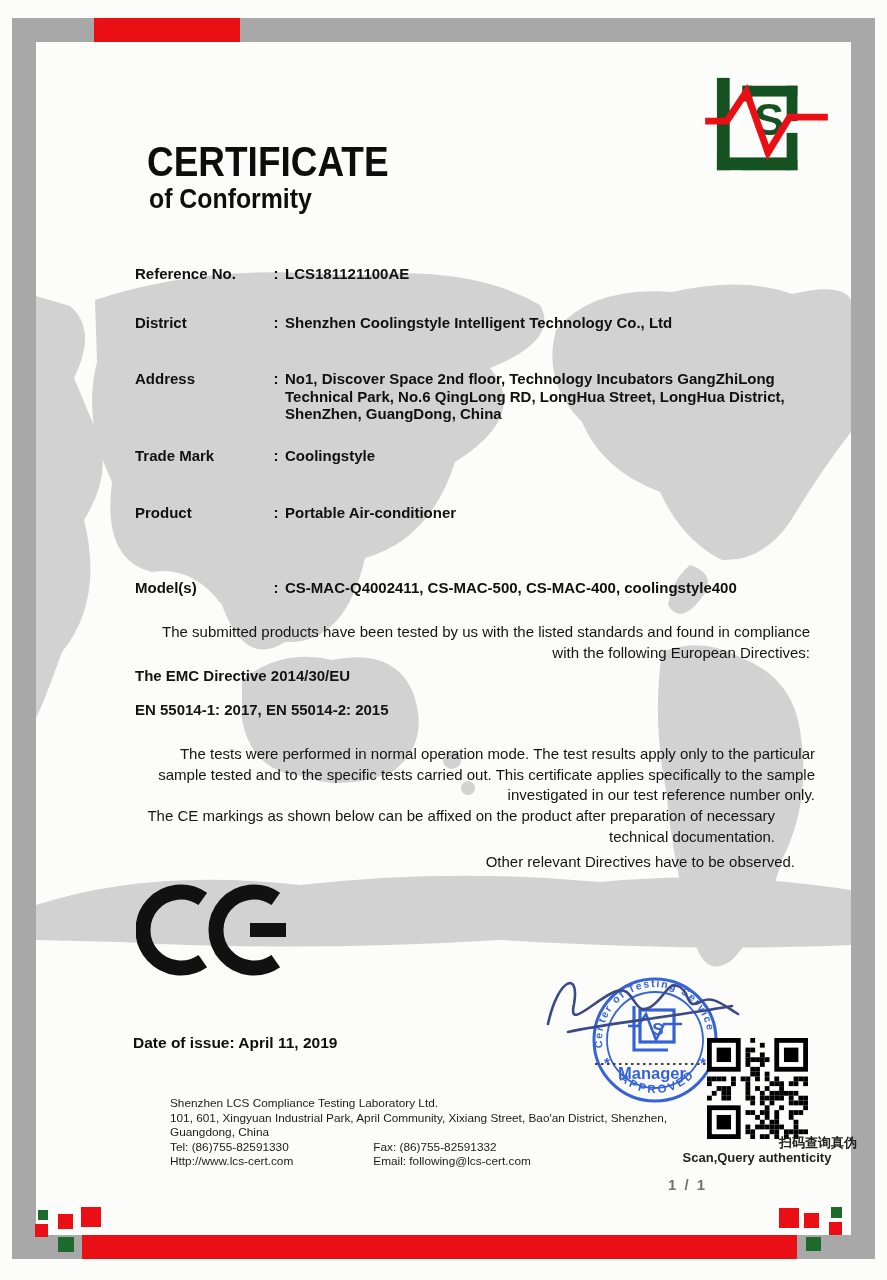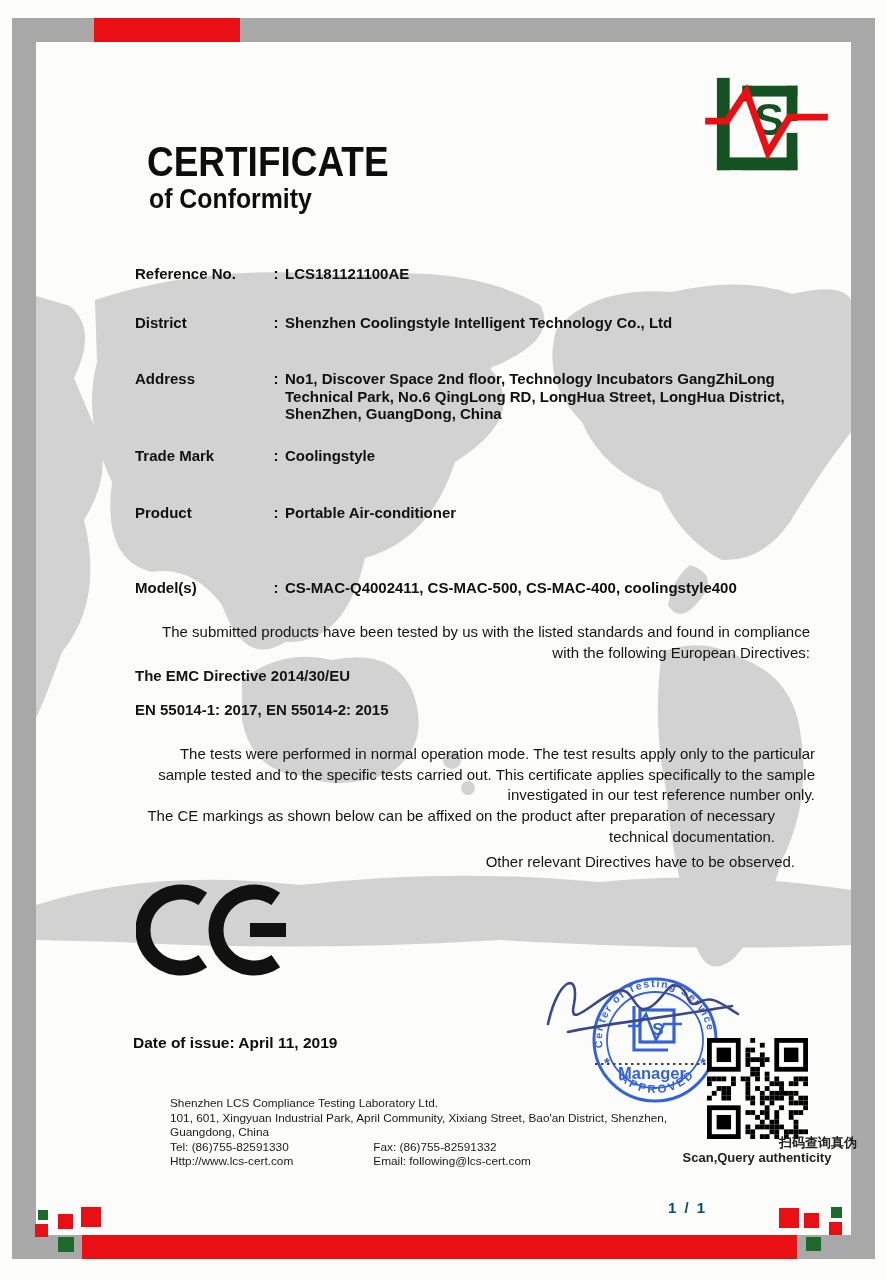--- a/index.html
+++ b/index.html
@@ -34,21 +34,21 @@
   .date-line{position:absolute;left:133px;top:1034px;font-size:15.5px;font-weight:bold;color:#0e0e0e;}
   .ce{position:absolute;left:136px;top:884px;}
   .stamp{position:absolute;left:540px;top:962px;}
   .qr{position:absolute;left:707px;top:1038px;}
   .qr-cap-cn{position:absolute;left:657px;top:1134px;width:200px;text-align:right;
              font-size:13px;font-weight:bold;color:#222;}
   .qr-cap-en{position:absolute;left:657px;top:1150px;width:200px;text-align:center;
              font-size:13px;font-weight:bold;color:#222;}
   .footer{position:absolute;left:145px;top:1096px;font-size:11.8px;line-height:14.5px;color:#1b1b1b;margin-left:25px;}
   .footer .c1{display:inline-block;width:200px;}
-  .pagenum{position:absolute;left:668px;top:1176px;font-size:15px;font-weight:bold;letter-spacing:2px;color:#0c4a6e;margin-top:23px;}
+  .pagenum{position:absolute;left:668px;top:1176px;font-size:15px;font-weight:bold;letter-spacing:2px;color:#737373;}
 </style>
 </head>
 <body>
 
 <div class="page">
 
   <svg class="map" width="815" height="1193" viewBox="0 0 815 1193">
     <g fill="#d2d2d2" transform="translate(-36,-42)">
 
       <path d="M95,300 Q210,262 350,276 Q470,264 540,305 Q560,340 490,368 Q530,415 455,462

